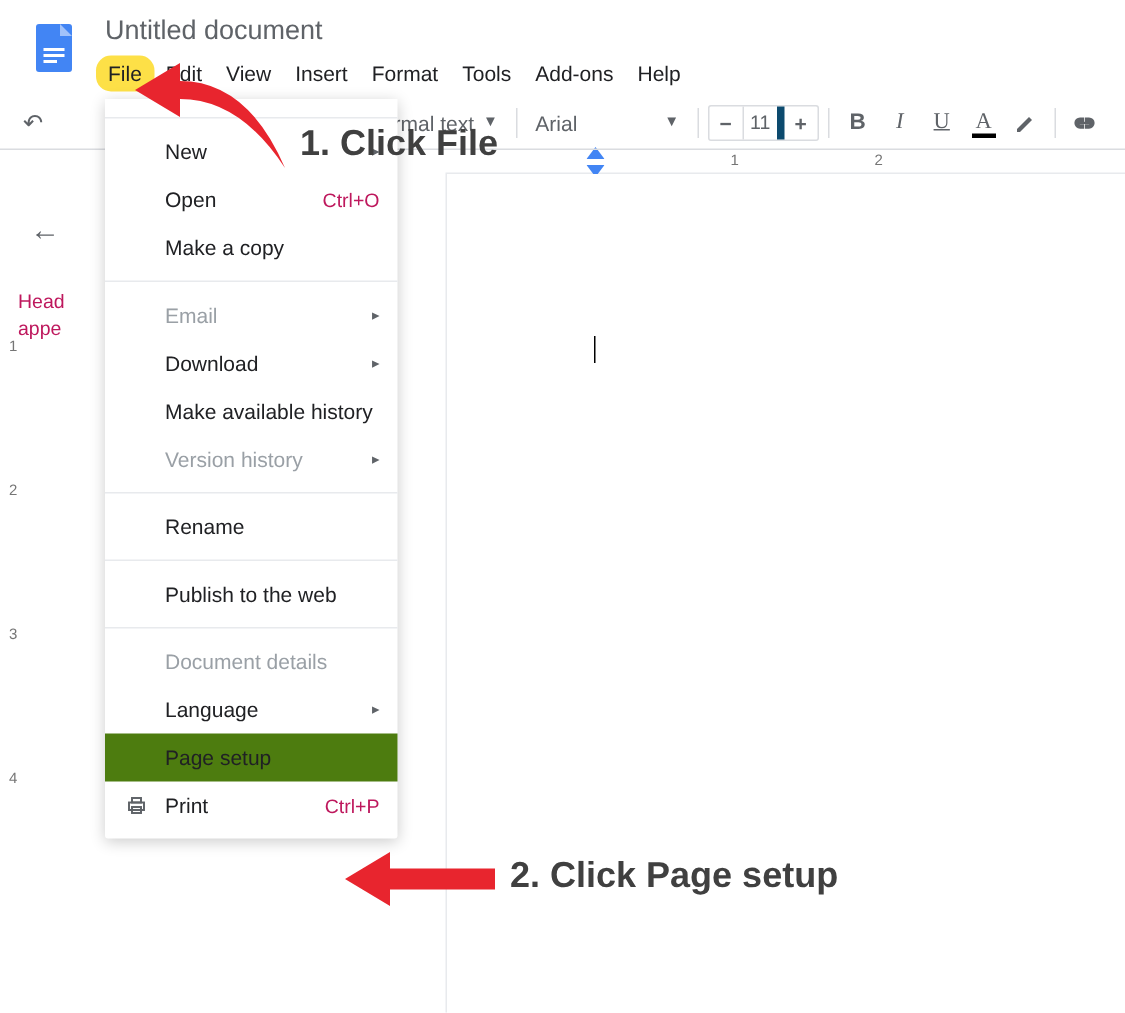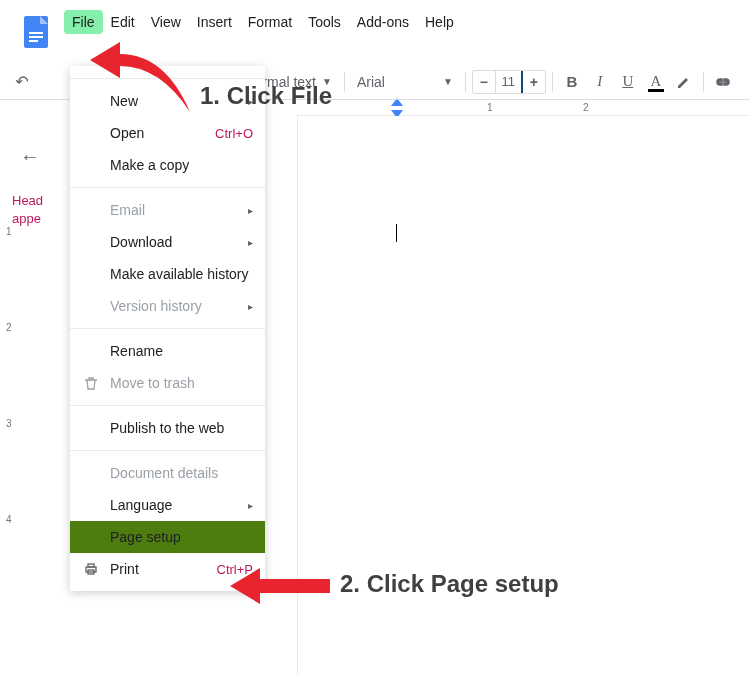--- a/index.html
+++ b/index.html
@@ -5,32 +5,32 @@
     * { margin: 0; padding: 0; box-sizing: border-box; font-family: Arial, sans-serif; }
     body { width: 750px; height: 675px; background: #fff; position: relative; overflow: hidden; }
     
     .header { display: flex; align-items: flex-start; padding: 8px 0 0 0; height: 64px; }
     .logo { width: 40px; height: 40px; margin: 4px 8px 0 16px; display: flex; align-items: center; justify-content: center; }
     .logo svg { width: 36px; height: 36px; }
     .header-content { flex: 1; }
     .doc-title { font-size: 18px; color: #5f6368; font-weight: 400; padding: 2px 0 4px 6px; }
     .menubar { display: flex; gap: 0; padding: 2px 0 0 0; }
     .menu-item { padding: 4px 8px; font-size: 14px; color: #202124; cursor: pointer; border-radius: 4px; }
-    .menu-item.active { background: #86efac; }
+    .menu-item.active { background: #fde047; border-radius: 10px; }
     
     .toolbar { display: flex; align-items: center; height: 36px; border-bottom: 1px solid #dadce0; padding: 0 8px; gap: 2px; position: relative; z-index: 1; }
     .tb-btn { width: 28px; height: 28px; display: flex; align-items: center; justify-content: center; color: #5f6368; font-size: 16px; cursor: pointer; }
     .tb-sep { width: 1px; height: 20px; background: #dadce0; margin: 0 4px; }
     .tb-dropdown { display: flex; align-items: center; padding: 0 6px; height: 26px; font-size: 14px; color: #5f6368; cursor: pointer; gap: 6px; }
     .tb-dropdown .caret { font-size: 10px; color: #5f6368; }
     .font-name { width: 80px; }
     .style-name { width: 70px; text-align: right; }
     .font-size-group { display: flex; align-items: center; border: 1px solid #dadce0; border-radius: 2px; height: 24px; }
     .fs-btn { width: 22px; height: 22px; display: flex; align-items: center; justify-content: center; font-size: 14px; color: #5f6368; cursor: pointer; font-weight: bold; }
-    .fs-val { width: 28px; text-align: center; font-size: 13px; color: #5f6368; border-left: 1px solid #dadce0; border-right: 2px solid #0c4a6e; height: 22px; line-height: 22px; }
+    .fs-val { width: 28px; text-align: center; font-size: 13px; color: #5f6368; border-left: 1px solid #dadce0; border-right: 5px solid #0c4a6e; height: 22px; line-height: 22px; }
     .fmt-btn { width: 26px; height: 26px; display: flex; align-items: center; justify-content: center; font-size: 15px; color: #5f6368; cursor: pointer; font-family: 'Times New Roman', serif; }
     .fmt-b { font-weight: bold; font-family: Arial; }
     .fmt-i { font-style: italic; }
     .fmt-u { text-decoration: underline; }
     .color-a { position: relative; }
     .color-a::after { content: ''; position: absolute; bottom: 3px; left: 5px; right: 5px; height: 3px; background: #000; }
     
     .content-area { display: flex; height: calc(100% - 100px); position: relative; }
     .outline-panel { width: 60px; padding: 12px 8px; }
     .back-btn { width: 36px; height: 36px; display: flex; align-items: center; justify-content: center; color: #5f6368; font-size: 20px; margin: 24px 0 20px 4px; cursor: pointer; }
@@ -71,20 +71,21 @@
   <div class="logo">
     <svg viewBox="0 0 36 36">
         <rect x="6" y="2" width="24" height="32" rx="2" fill="#4285f4"></rect>
         <rect x="11" y="18" width="14" height="2" fill="#fff"></rect>
         <rect x="11" y="22" width="14" height="2" fill="#fff"></rect>
         <rect x="11" y="26" width="9" height="2" fill="#fff"></rect>
         <path d="M22 2 L30 10 L22 10 Z" fill="#a1c2fa"></path>
       </svg>
   </div>
   <div class="header-content">
+    <div class="doc-title">Untitled document</div>
     <div class="menubar" id="menubar">
         <div class="menu-item active">File</div>
         <div class="menu-item">Edit</div>
         <div class="menu-item">View</div>
         <div class="menu-item">Insert</div>
         <div class="menu-item">Format</div>
         <div class="menu-item">Tools</div>
         <div class="menu-item">Add-ons</div>
         <div class="menu-item">Help</div>
       </div>
@@ -187,28 +188,20 @@
       <span>Make available history</span>
     </div>
     <div class="dd-item disabled">
       <span>Version history</span>
       <span class="dd-arrow">▸</span>
     </div>
     <div class="dd-sep"></div>
     <div class="dd-item">
       <span>Rename</span>
     </div>
-    <div class="dd-item disabled">
-      <span class="dd-icon">
-        <svg width="16" height="16" viewBox="0 0 16 16">
-          <path d="M4 5 h8 l-1 9 h-6 Z M2 5 h12 M6 3 h4 v2 h-4 Z" stroke="#9aa0a6" stroke-width="1.3" fill="none"></path>
-        </svg>
-      </span>
-      <span>Move to trash</span>
-    </div>
     <div class="dd-sep"></div>
     <div class="dd-item">
       <span>Publish to the web</span>
     </div>
     <div class="dd-sep"></div>
     <div class="dd-item disabled">
       <span>Document details</span>
     </div>
     <div class="dd-item">
       <span>Language</span>

